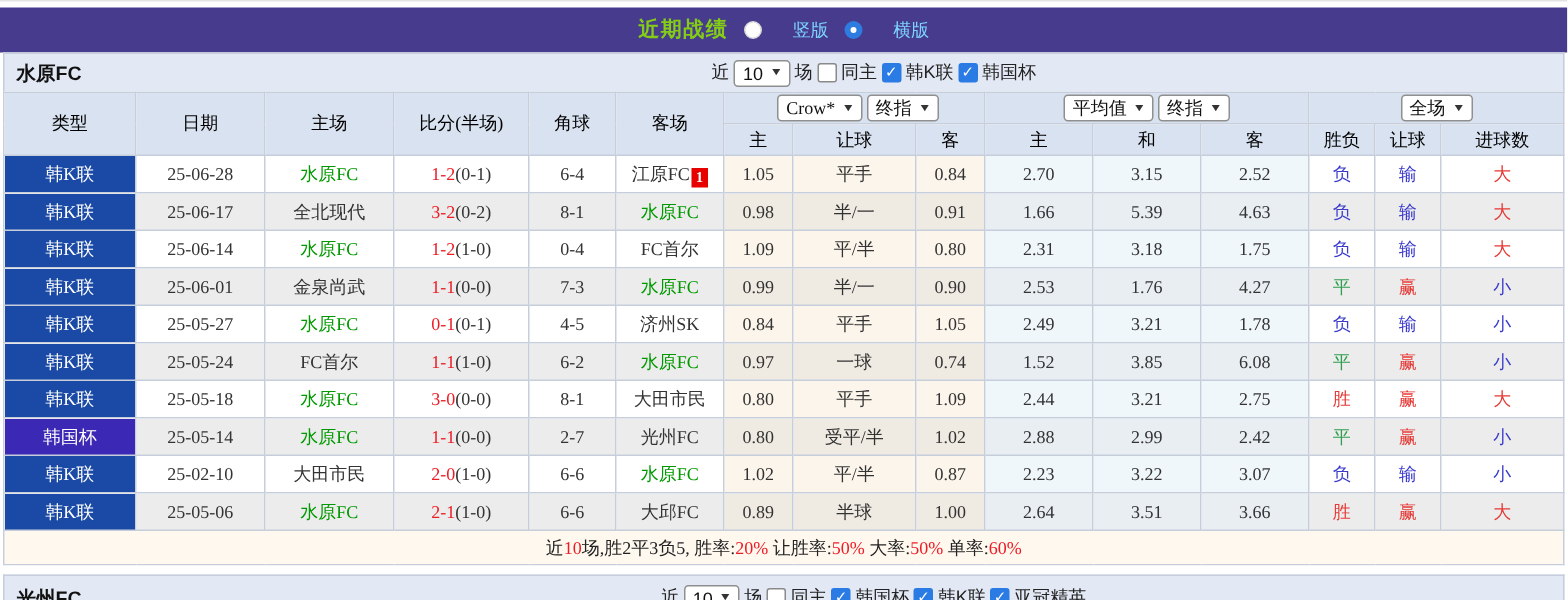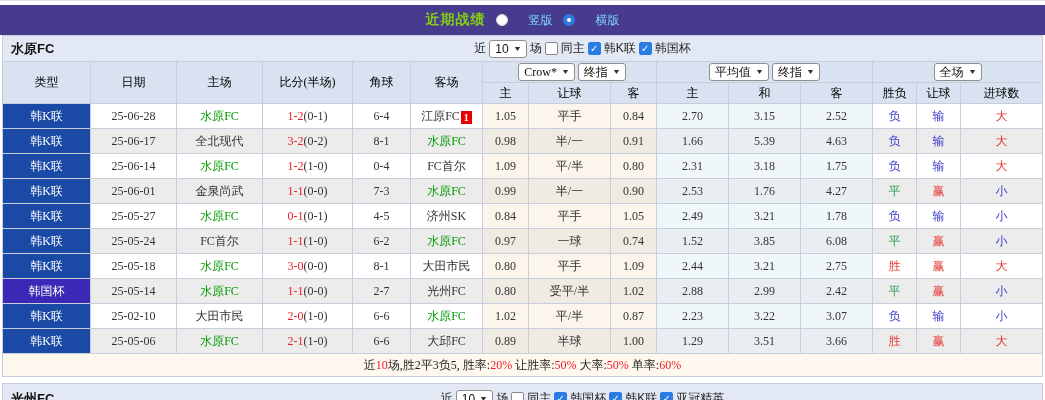--- a/index.html
+++ b/index.html
@@ -311,21 +311,21 @@
         <tr>
     <td class="c-league kleague">韩K联</td>
     <td>25-05-06</td>
     <td><span class="team-green">水原FC</span></td>
     <td><span class="t-score">2-1</span><span>(1-0)</span></td>
     <td>6-6</td>
     <td><span>大邱FC</span></td>
     <td class="c-hcap">0.89</td>
     <td class="c-hcap">半球</td>
     <td class="c-hcap">1.00</td>
-    <td class="c-euro">1.29</td>
+    <td class="c-euro">2.64</td>
     <td class="c-euro">3.51</td>
     <td class="c-euro">3.66</td>
     <td class="c-res t-red">胜</td>
     <td class="c-res t-red">赢</td>
     <td class="c-res t-red">大</td>
   </tr>
       </tbody>
     <tfoot>
       <tr>
         <td colspan="15" class="summary"><span id="summary"><span>近</span><span class="red">10</span><span>场,胜2平3负5, 胜率:</span><span class="red">20%</span><span> 让胜率:</span><span class="red">50%</span><span> 大率:</span><span class="red">50%</span><span> 单率:</span><span class="red">60%</span></span></td>

